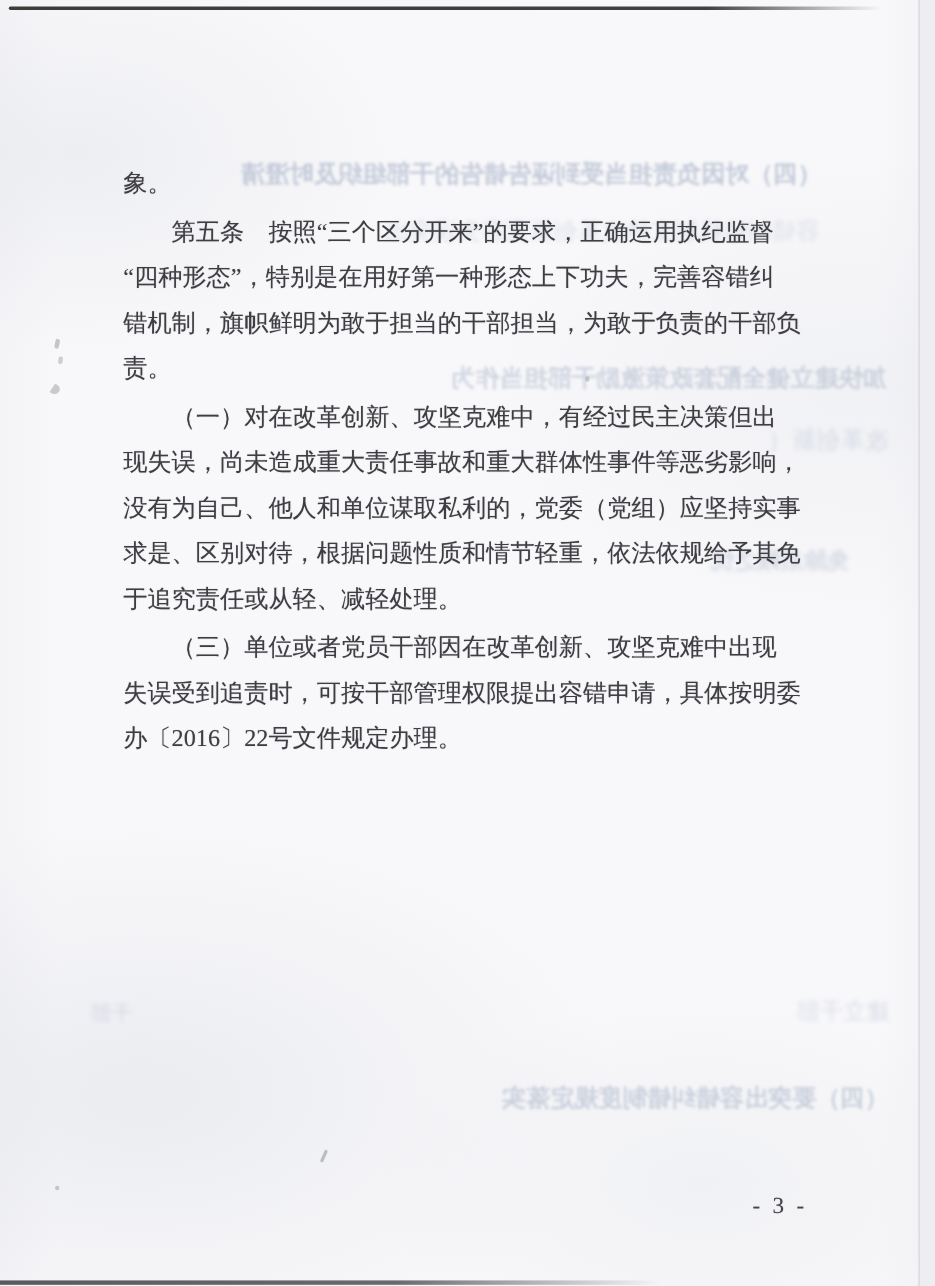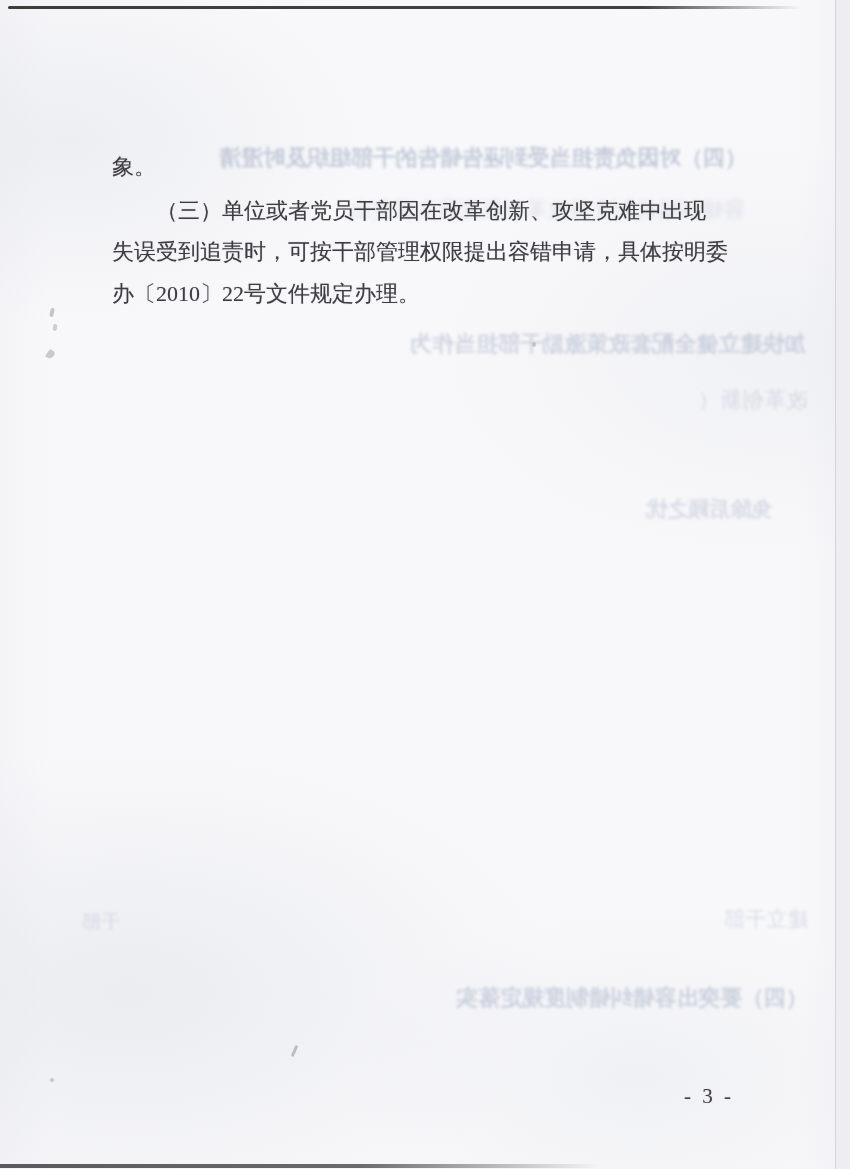--- a/index.html
+++ b/index.html
@@ -84,18 +84,25 @@
       <div class="bleed" style="left: 392px; top: 985px; width: 416px; font-size: 22px; opacity: 0.42; filter: blur(1.5px); font-weight: 600;">（四）要突出容错纠错制度规定落实</div>
     </div>
 
   <div class="speck speck-a"></div>
   <div class="speck speck-b"></div>
   <div class="speck speck-c"></div>
   <div class="speck speck-d"></div>
   <div class="speck speck-e"></div>
   <div class="speck speck-f"></div>
 
-  <div class="doc-body" id="doc-body"><div class="para">象。</div><div class="para">　　（三）单位或者党员干部因在改革创新、攻坚克难中出现
+  <div class="doc-body" id="doc-body"><div class="para">象。</div><div class="para">　　第五条　按照“三个区分开来”的要求，正确运用执纪监督
+“四种形态”，特别是在用好第一种形态上下功夫，完善容错纠
+错机制，旗帜鲜明为敢于担当的干部担当，为敢于负责的干部负
+责。</div><div class="para">　　（一）对在改革创新、攻坚克难中，有经过民主决策但出
+现失误，尚未造成重大责任事故和重大群体性事件等恶劣影响，
+没有为自己、他人和单位谋取私利的，党委（党组）应坚持实事
+求是、区别对待，根据问题性质和情节轻重，依法依规给予其免
+于追究责任或从轻、减轻处理。</div><div class="para">　　（三）单位或者党员干部因在改革创新、攻坚克难中出现
 失误受到追责时，可按干部管理权限提出容错申请，具体按明委
-办〔2010〕22号文件规定办理。</div></div>
+办〔2016〕22号文件规定办理。</div></div>
 
   <div class="page-number">- 3 -</div>
 </div>
 
 </body></html>

